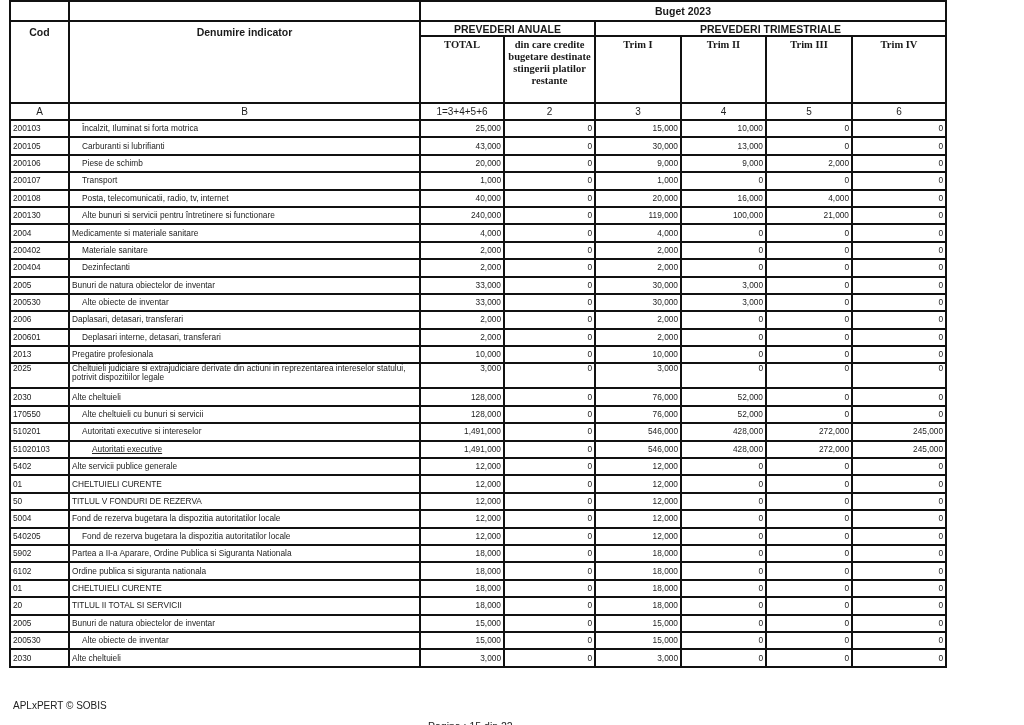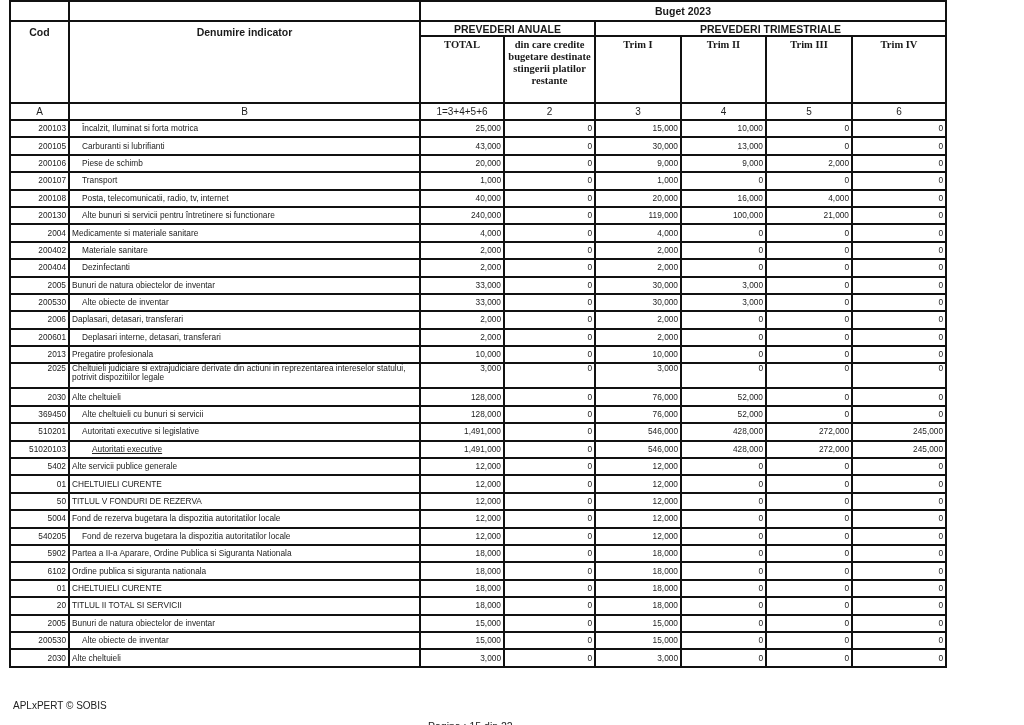--- a/index.html
+++ b/index.html
@@ -11,21 +11,21 @@
                  font-size: 8.3px; line-height: 9px; overflow: hidden; }
   th { font-weight: bold; font-size: 10.5px !important; line-height: 12px !important; vertical-align: top; color:#1a1a1a; }
   th.mid { vertical-align: middle; }
   tr.h1 th { height: 18px; vertical-align: middle; }
   tr.h2 th { height: 13px; vertical-align: middle; }
   tr.h3 th { height: 63px; padding-top: 2px; font-family: Liberation Serif, serif; }
   tr.h4 td { height: 15px; text-align: center; font-size: 10px !important; line-height: 12px !important; }
   tr.row td { height: 15.4px; }
   tr.row.tall td { height: 23px; vertical-align: top; }
   td.num { text-align: right; }
-  td.cod { text-align: right; }
+  td.cod { text-align: left; }
   td.den.i1 { padding-left: 12px; }
   td.den.i2 { padding-left: 22px; text-decoration: underline; }
   .footer-left { position: absolute; left: 13px; top: 700px; font-size: 10px; color: #222; }
   .footer-center { position: absolute; left: 428px; top: 720px; font-size: 10.5px; color: #222; }
 </style>
 </head>
 <body>
 
 <table class="budget">
   <colgroup>
@@ -224,32 +224,32 @@
         <td class="cod">2030</td>
         <td class="den">Alte cheltuieli</td>
         <td class="num">128,000</td>
         <td class="num">0</td>
         <td class="num">76,000</td>
         <td class="num">52,000</td>
         <td class="num">0</td>
         <td class="num">0</td>
       </tr>
       <tr class="row">
-        <td class="cod">369450</td>
+        <td class="cod">170550</td>
         <td class="den i1">Alte cheltuieli cu bunuri si servicii</td>
         <td class="num">128,000</td>
         <td class="num">0</td>
         <td class="num">76,000</td>
         <td class="num">52,000</td>
         <td class="num">0</td>
         <td class="num">0</td>
       </tr>
       <tr class="row">
         <td class="cod">510201</td>
-        <td class="den i1">Autoritati executive si legislative</td>
+        <td class="den i1">Autoritati executive si intereselor</td>
         <td class="num">1,491,000</td>
         <td class="num">0</td>
         <td class="num">546,000</td>
         <td class="num">428,000</td>
         <td class="num">272,000</td>
         <td class="num">245,000</td>
       </tr>
       <tr class="row">
         <td class="cod">51020103</td>
         <td class="den i2">Autoritati executive</td>

